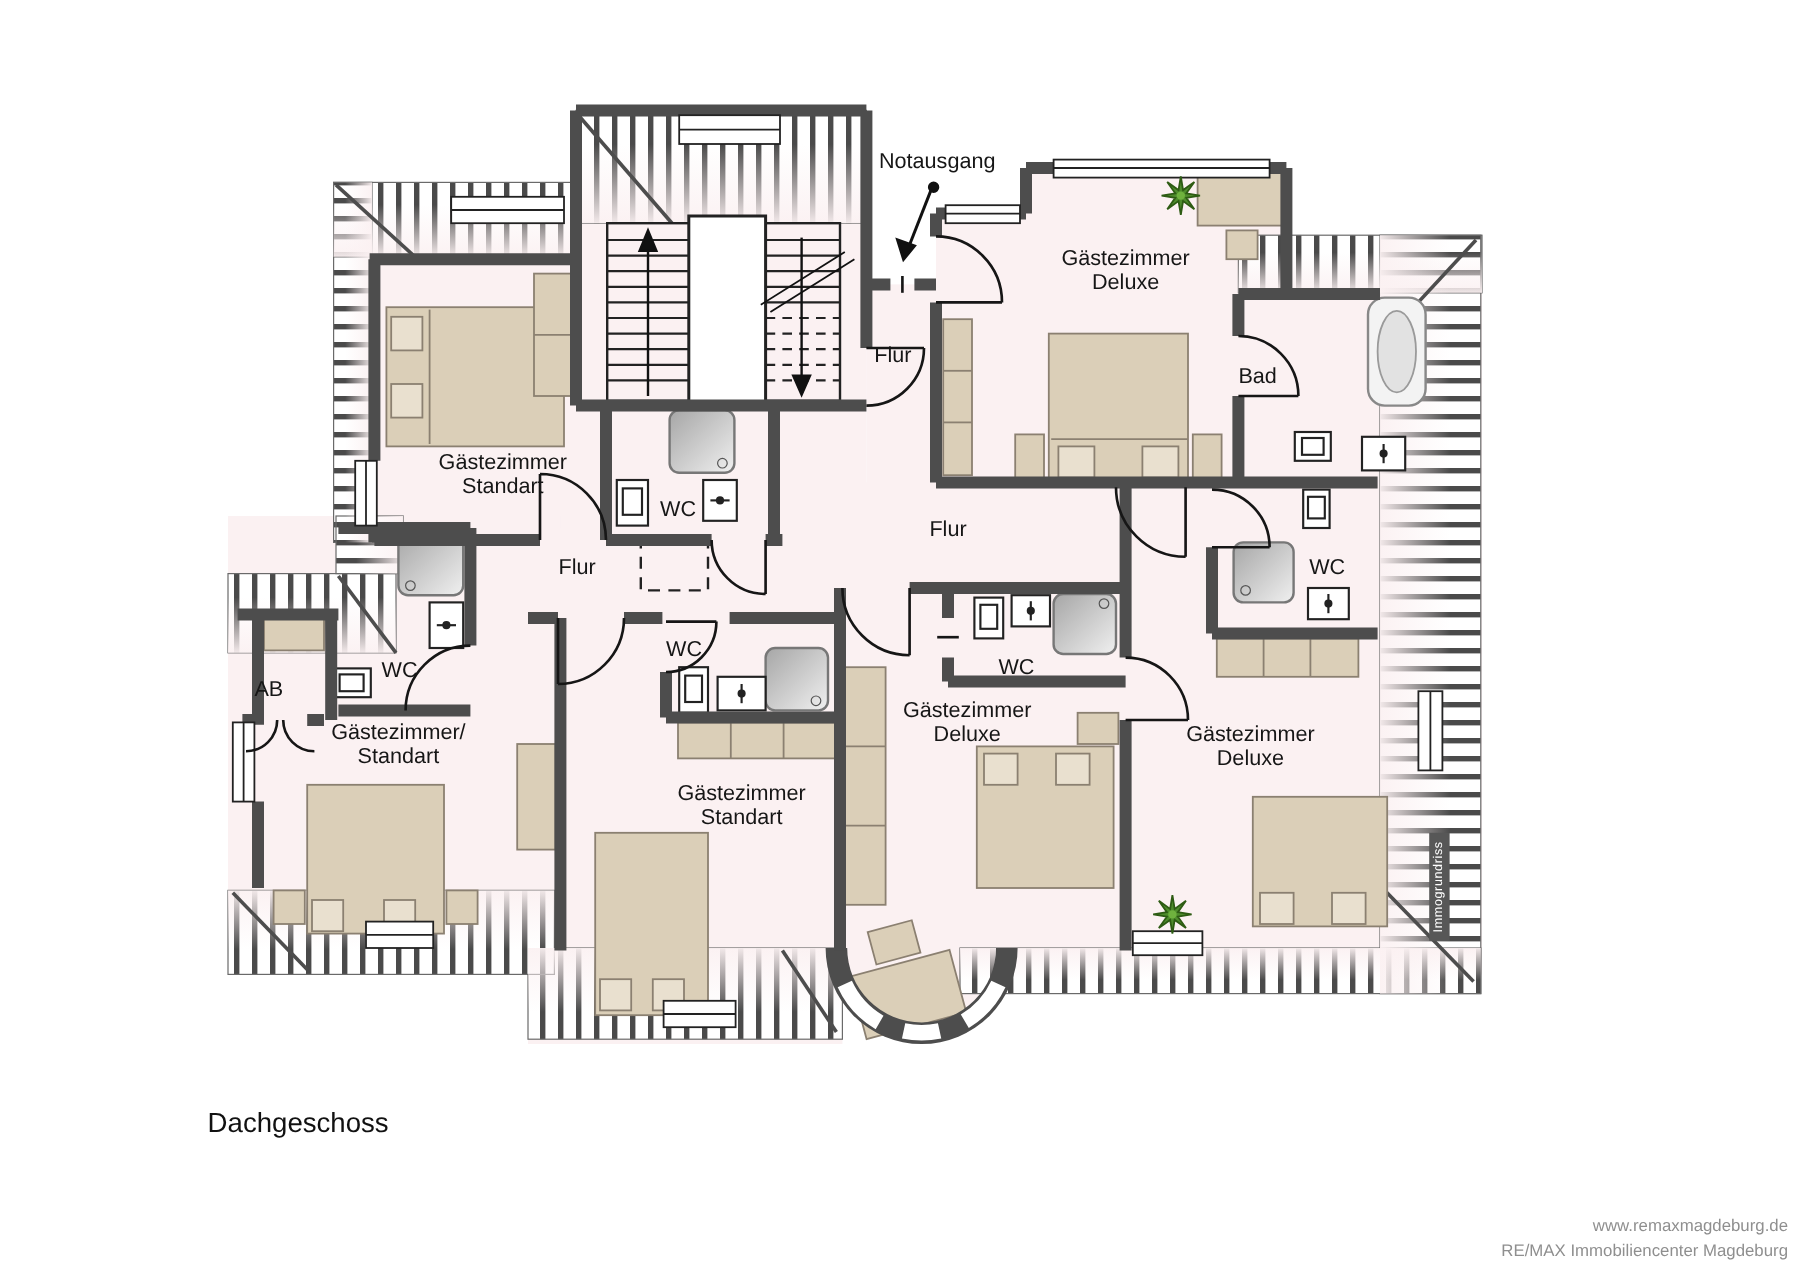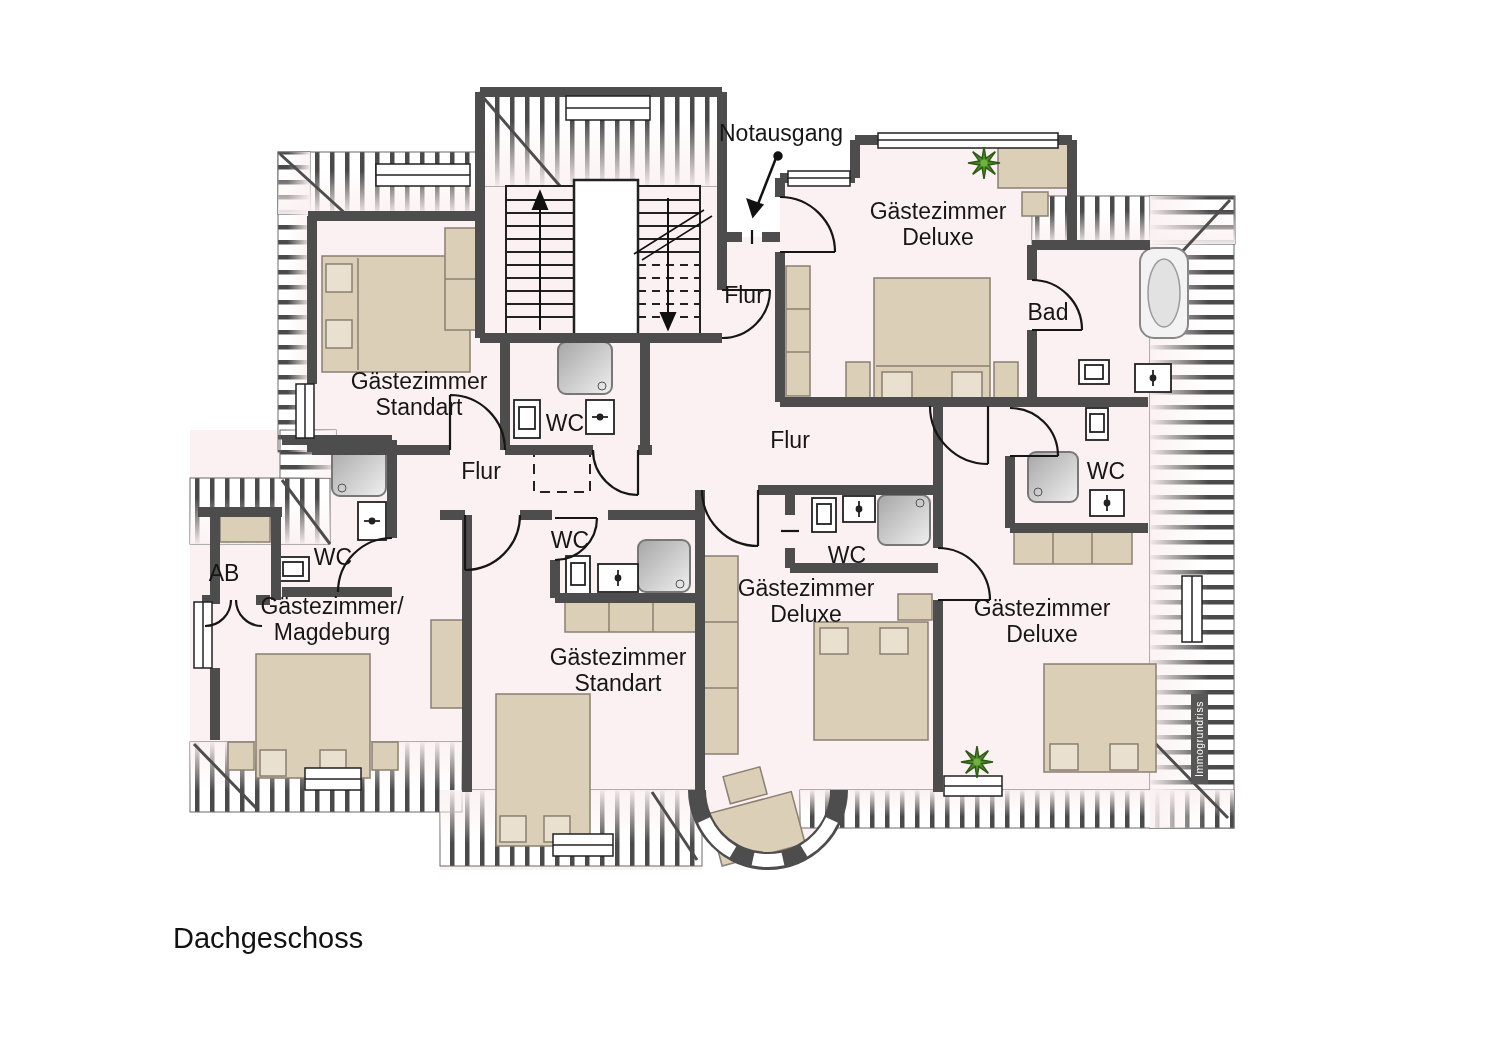--- a/index.html
+++ b/index.html
@@ -1,21 +1,21 @@
 <!DOCTYPE html>
 <html><head>
 <meta charset="utf-8">
 <style>
   html,body{margin:0;padding:0;background:#fff;}
   .stage{position:relative;width:1500px;height:1060px;background:#fff;overflow:hidden;
          font-family:"Liberation Sans", sans-serif;}
   svg{position:absolute;left:0;top:0;}
-  .lbl{position:absolute;transform:translate(-50%,-50%);font-size:23px;line-height:1.12;
+  .lbl{position:absolute;transform:translate(-50%,-50%);font-size:18px;line-height:1.12;
        color:#161616;text-align:center;white-space:pre-line;}
-  .floor-title{position:absolute;left:173px;top:922px;font-size:29px;color:#111;}
+  .floor-title{position:absolute;left:173px;top:922px;font-size:23px;color:#111;}
   .logo{position:absolute;left:1114px;top:910px;font-size:47px;font-weight:bold;
         font-style:italic;letter-spacing:-1px;white-space:nowrap;}
   .logo .red{color:#c42033;}
   .logo .blue{color:#1c4e9e;font-weight:900;}
   .footer{position:absolute;right:10px;top:1011px;text-align:right;font-size:14px;
           line-height:1.5;color:#8f8f8f;}
   .wm{position:absolute;left:1191px;top:694px;width:17px;height:90px;background:#575757;
       color:#fff;font-size:10.5px;letter-spacing:.5px;writing-mode:vertical-rl;
       transform:rotate(180deg);text-align:center;line-height:17px;}
 </style>
@@ -404,28 +404,32 @@
 <div class="lbl" style="left:419px;top:395px">Gästezimmer
 Standart</div>
 <div class="lbl" style="left:565px;top:424px">WC</div>
 <div class="lbl" style="left:790px;top:441px">Flur</div>
 <div class="lbl" style="left:481px;top:472px">Flur</div>
 <div class="lbl" style="left:847px;top:556px">WC</div>
 <div class="lbl" style="left:1106px;top:472px">WC</div>
 <div class="lbl" style="left:333px;top:558px">WC</div>
 <div class="lbl" style="left:224px;top:574px">AB</div>
 <div class="lbl" style="left:332px;top:620px">Gästezimmer/
-Magdeburg</div>
+Standart</div>
 <div class="lbl" style="left:570px;top:541px">WC</div>
 <div class="lbl" style="left:618px;top:671px">Gästezimmer
 Standart</div>
 <div class="lbl" style="left:806px;top:602px">Gästezimmer
 Deluxe</div>
 <div class="lbl" style="left:1042px;top:622px">Gästezimmer
 Deluxe</div>
 
 <div class="floor-title">Dachgeschoss</div>
 
 
+<div class="footer">
+  <div>www.remaxmagdeburg.de</div>
+  <div>RE/MAX Immobiliencenter Magdeburg</div>
+</div>
 
 <div class="wm">Immogrundriss</div>
 
 </div>
 
 </body></html>

